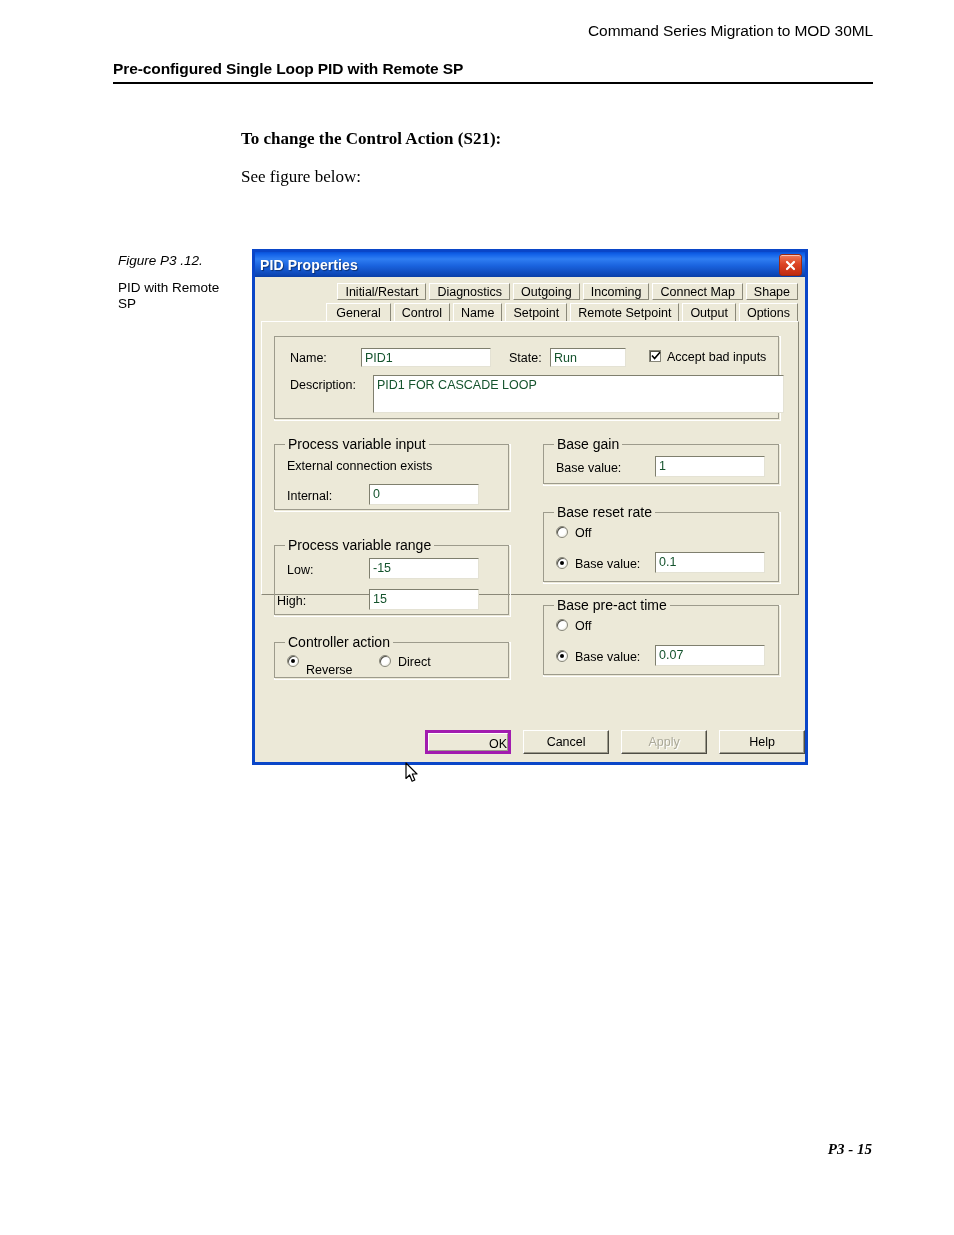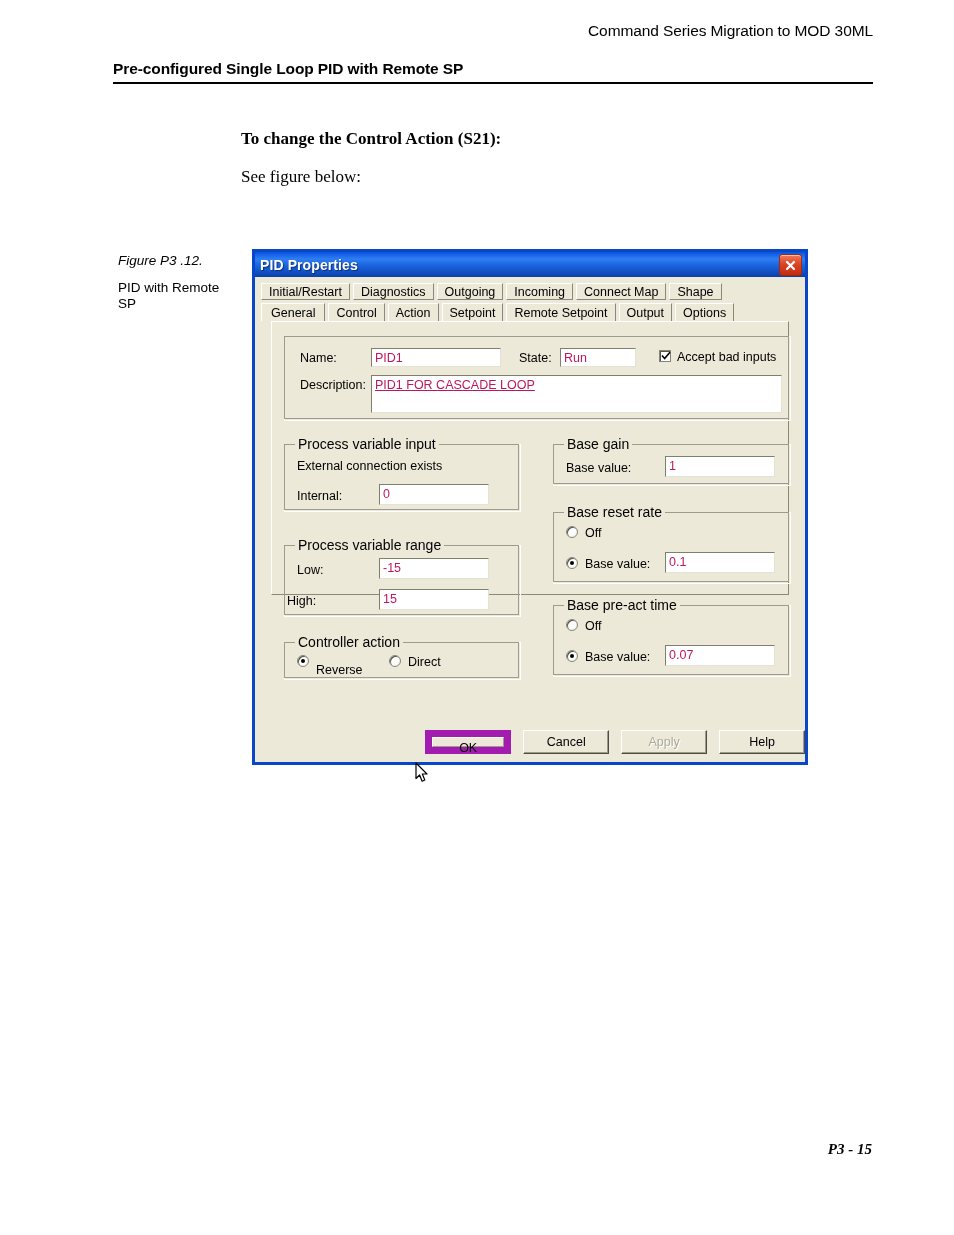--- a/index.html
+++ b/index.html
@@ -127,20 +127,21 @@
 
   
   .tabstrip {
     padding: 4px 4px 0 6px;
   }
   .tabrow {
     display: flex;
     align-items: flex-end;
     height: 19px;
     position: relative;
+    justify-content: flex-end;
   }
   .tabrow.row2 { margin-top: 1px; height: 20px; }
   .tab {
     height: 17px;
     line-height: 17px;
     padding: 0 7px;
     background: #ece9d8;
     border: 1px solid #ffffff;
     border-right-color: #8a8878;
     border-bottom-color: #8a8878;
@@ -157,41 +158,41 @@
     height: 20px;
     line-height: 19px;
     margin-top: -2px;
     border-bottom: none;
     padding: 0 9px;
     font-weight: normal;
   }
 
   
   .tabpanel {
-    margin: 0 16px;
+    margin: 0 6px;
     height: 274px;
     background: #ece9d8;
     border: 1px solid #ffffff;
     border-right-color: #8a8878;
     border-bottom-color: #8a8878;
     box-sizing: border-box;
     position: relative;
     padding-left: 28px;
   }
 
   
   .sunken {
     background: #ffffff;
     border: 1px solid #7f7f6e;
     border-right-color: #e4e2d4;
     border-bottom-color: #e4e2d4;
     box-sizing: border-box;
     font-family: "Liberation Sans", sans-serif;
     font-size: 12.5px;
-    color: #be185d;
+    color: #14532d;
     padding: 1px 2px 0 3px;
     line-height: 16px;
     overflow: hidden;
   }
   .grp {
     position: absolute;
     border: 1px solid #ffffff;
     box-sizing: border-box;
   }
   .grp::before {
@@ -267,23 +268,24 @@
     background: #ece9d8;
     border: 1px solid #ffffff;
     border-right-color: #4e4d44;
     border-bottom-color: #4e4d44;
     box-shadow: inset -1px -1px 0 #9d9b8c;
     box-sizing: border-box;
     font-size: 12.5px;
     color: #000;
   }
   .btn.default {
-    border: 7px solid #a21caf;
+    border: 3px solid #a21caf;
     line-height: 20px;
     box-shadow: none;
+    text-align: right;
   }
   .btn.default .inner {
     display:block;
     height:100%;
     border: 1px solid #ffffff;
     border-right-color: #9d9b8c;
     border-bottom-color: #9d9b8c;
     box-sizing: border-box;
   }
   .btn.disabled { color: #aba99a; text-shadow: 1px 1px 0 #ffffff; }
@@ -343,21 +345,21 @@
       <div class="tab">Initial/Restart</div>
       <div class="tab">Diagnostics</div>
       <div class="tab">Outgoing</div>
       <div class="tab">Incoming</div>
       <div class="tab">Connect Map</div>
       <div class="tab">Shape</div>
     </div>
     <div class="tabrow row2">
       <div class="tab active">General</div>
       <div class="tab">Control</div>
-      <div class="tab">Action</div>
+      <div class="tab">Name</div>
       <div class="tab">Setpoint</div>
       <div class="tab">Remote Setpoint</div>
       <div class="tab">Output</div>
       <div class="tab">Options</div>
     </div>
   </div>
 
   <div class="tabpanel">
 
     <div class="grp" style="left:12px; top:14px; width:507px; height:85px;">
@@ -368,21 +370,21 @@
       <div class="sunken" style="position:absolute; left:275px; top:11px; width:76px; height:19px;">Run</div>
 
       <div class="cbox" style="left:374px; top:13px;">
         <svg width="10" height="10" viewBox="0 0 10 10" aria-hidden="true">
           <path d="M1 4.5 L3.6 7.5 L9 1.3" stroke="#000" stroke-width="1.6" fill="none"></path>
         </svg>
       </div>
       <div class="lbl" style="left:392px; top:13px;">Accept bad inputs</div>
 
       <div class="lbl" style="left:15px; top:41px;">Description:</div>
-      <div class="sunken" style="position:absolute; left:86px; top:38px; width:411px; height:38px;text-decoration:underline;">PID1 FOR CASCADE LOOP</div>
+      <div class="sunken" style="position:absolute; left:98px; top:38px; width:411px; height:38px;">PID1 FOR CASCADE LOOP</div>
     </div>
 
     <div class="grp" style="left:12px; top:122px; width:237px; height:68px;">
       <span class="grp-label">Process variable input</span>
       <div class="lbl" style="left:12px; top:14px;">External connection exists</div>
       <div class="lbl" style="left:12px; top:44px;">Internal:</div>
       <div class="sunken" style="position:absolute; left:94px; top:39px; width:110px; height:21px;">0</div>
     </div>
 
     <div class="grp" style="left:12px; top:223px; width:237px; height:72px;">

